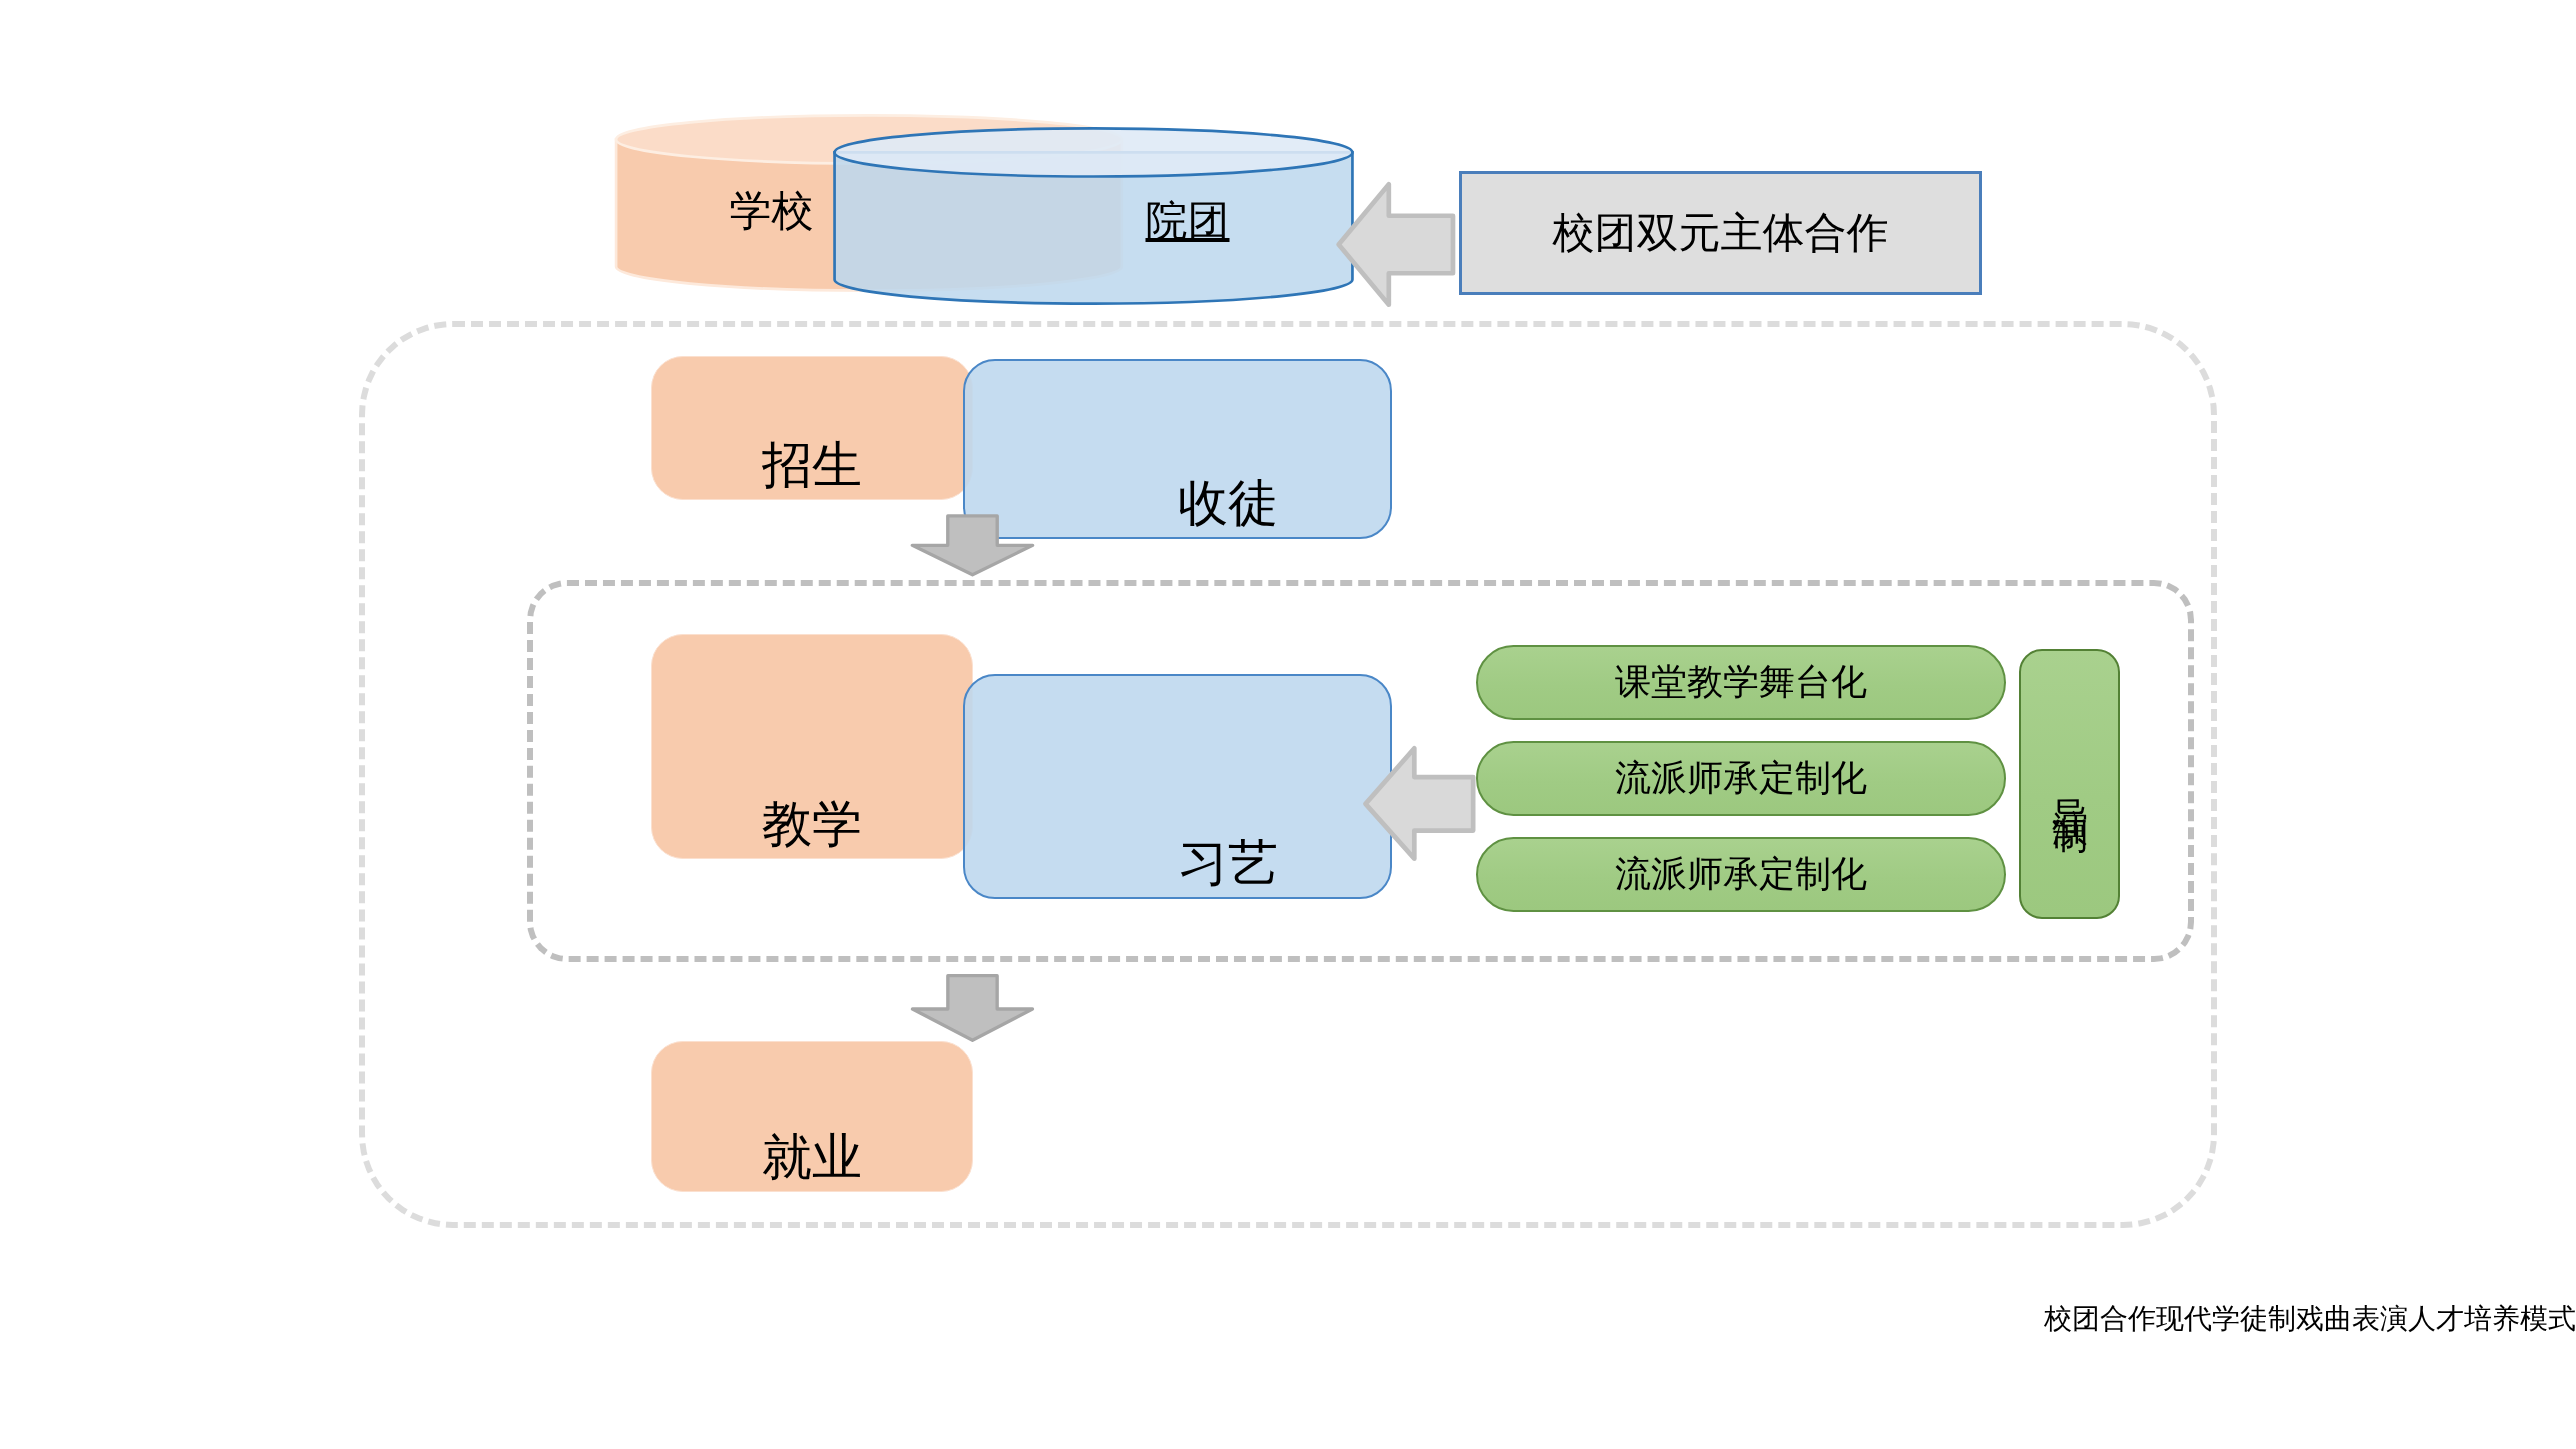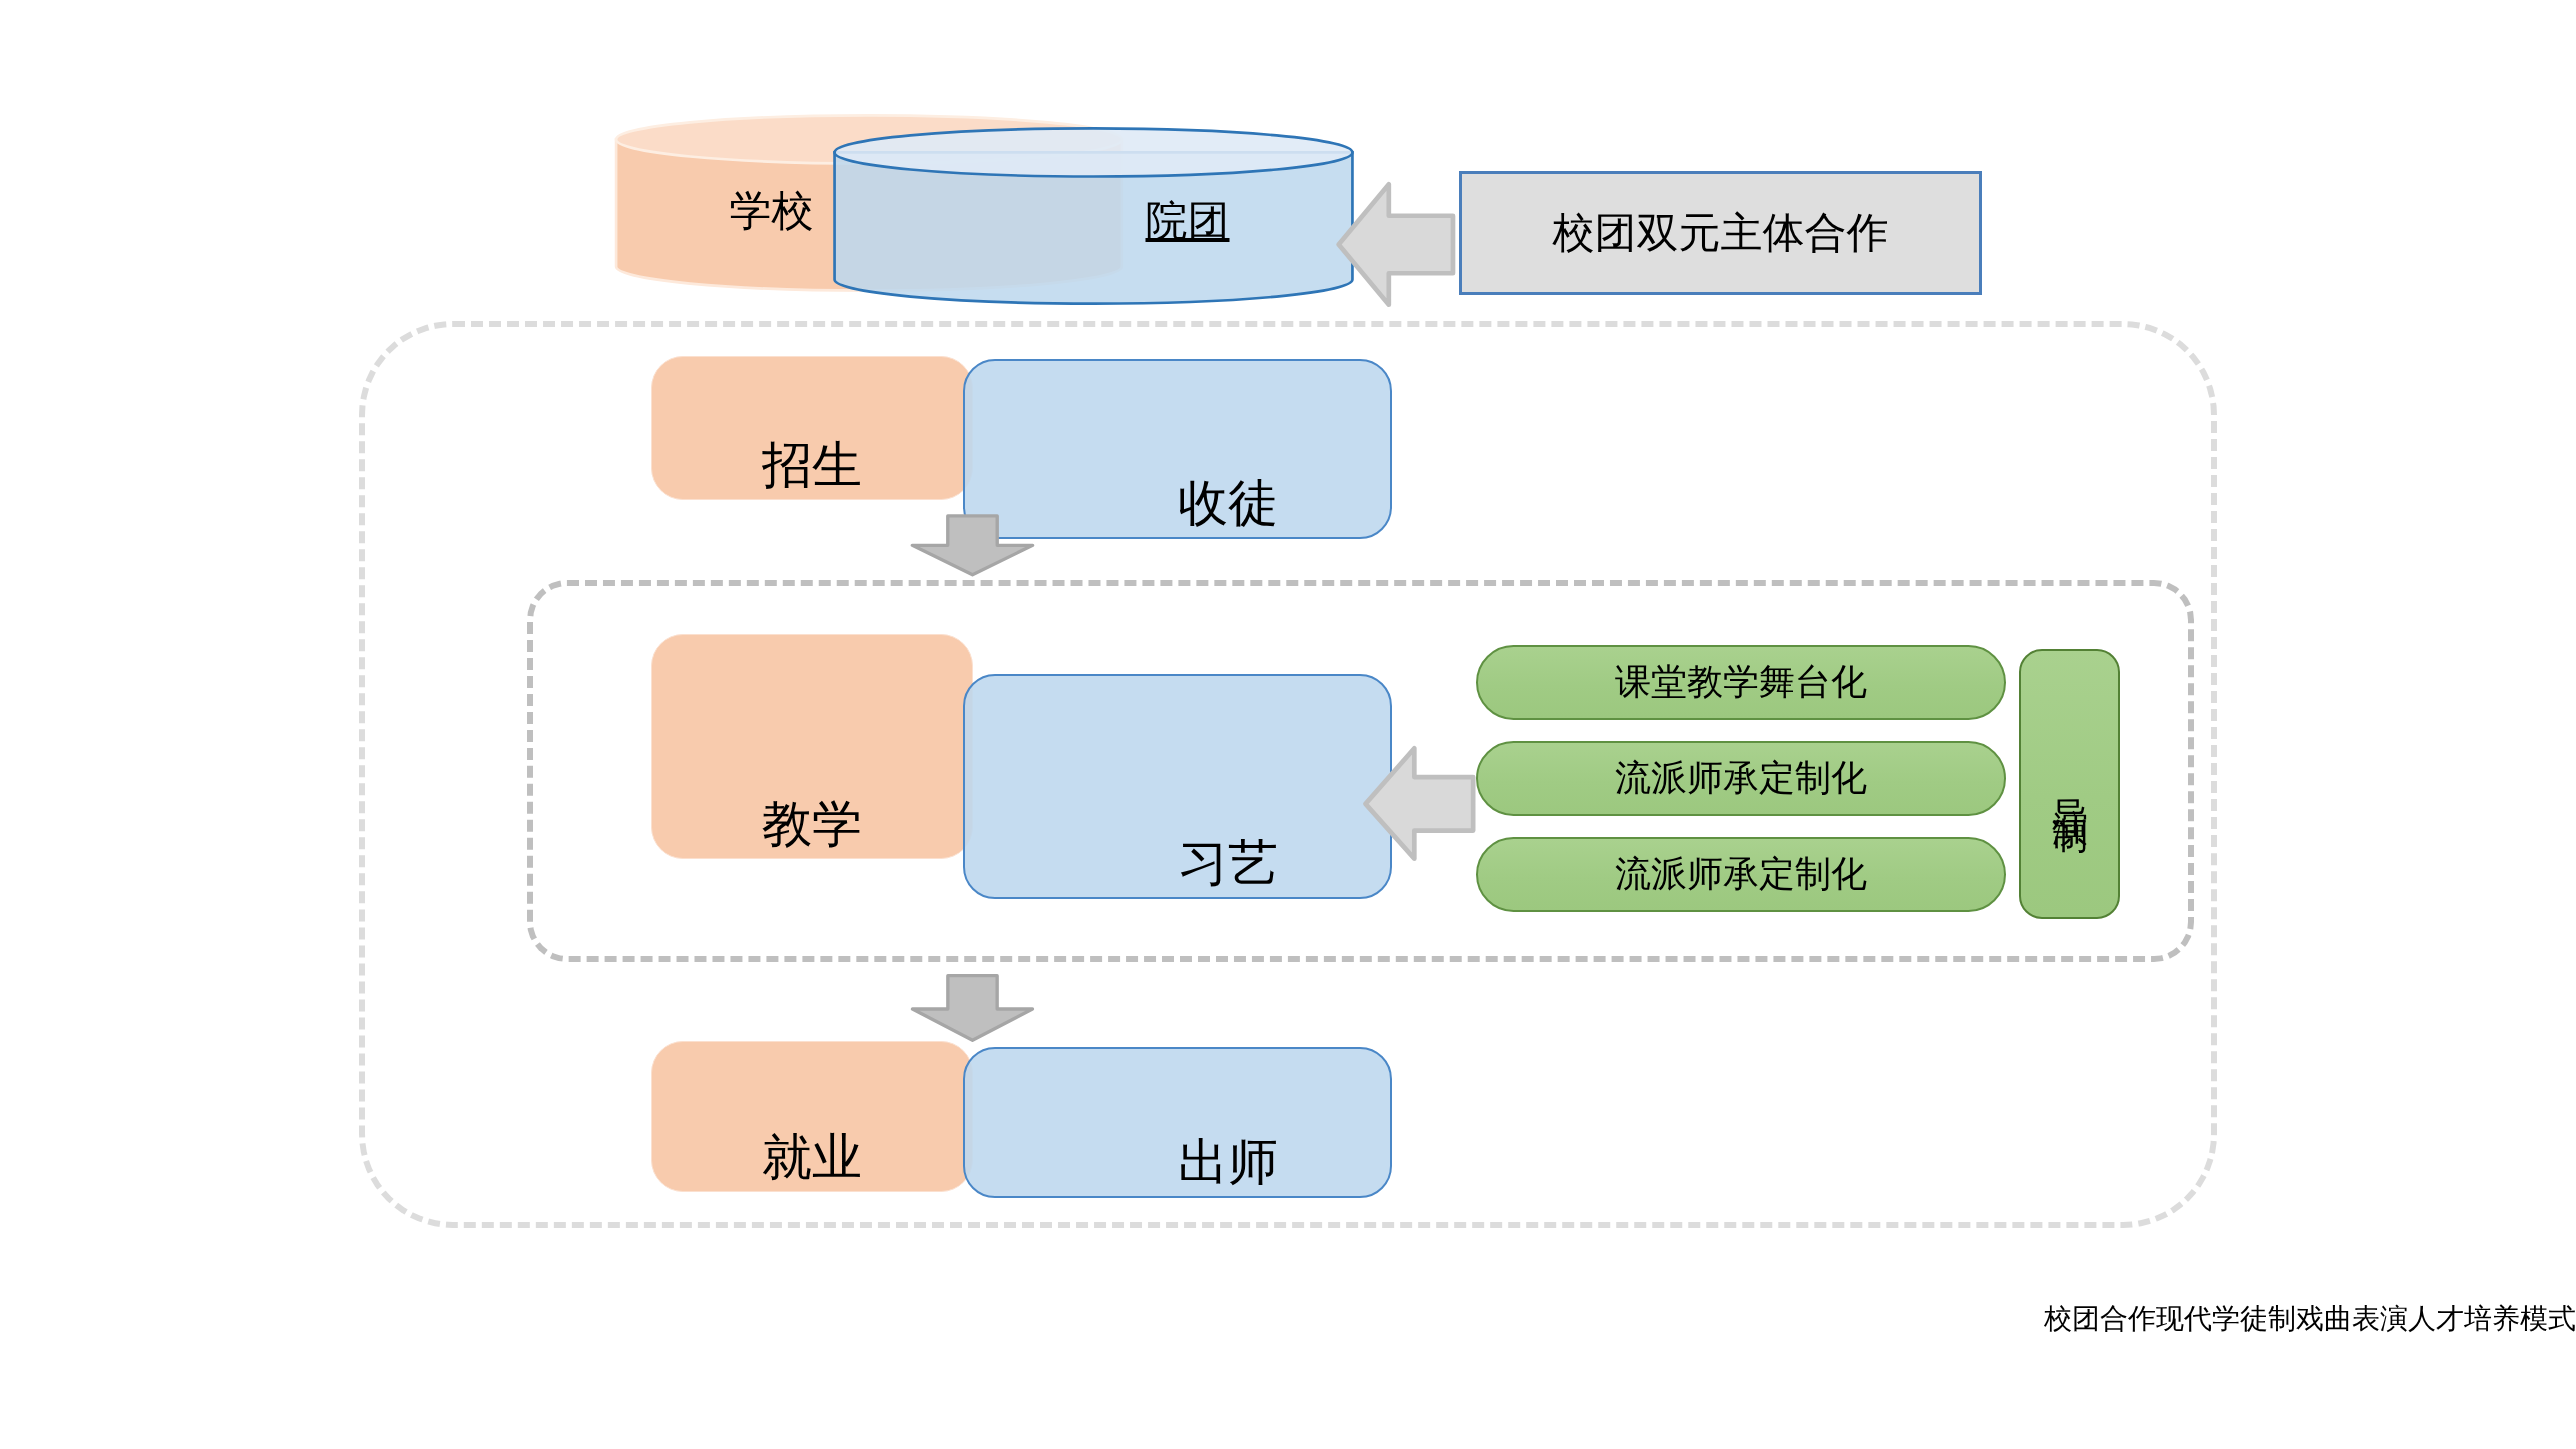--- a/index.html
+++ b/index.html
@@ -156,20 +156,17 @@
 
   <div class="arrow" style="left:909px;top:973px;">
     <svg width="127" height="70" viewBox="0 0 190 105">
       <path d="M58,4 L132,4 L132,54 L185,54 L95,101 L5,54 L58,54 Z" fill="#bfbfbf" stroke="#a6a6a6" stroke-width="5" stroke-linejoin="round"></path>
     </svg>
   </div>
 
   <div class="rbox orange" style="left:631px;top:1041px;width:322px;height:151px;">
     <span>就业</span>
   </div>
-  <div class="rbox blue" style="left:943px;top:1047px;width:429px;height:151px;">
-    <span style="margin-left:101px">出师</span>
-  </div>
 
   <div class="caption">校团合作现代学徒制戏曲表演人才培养模式</div>
 
 </div>
 
 
 </body></html>

